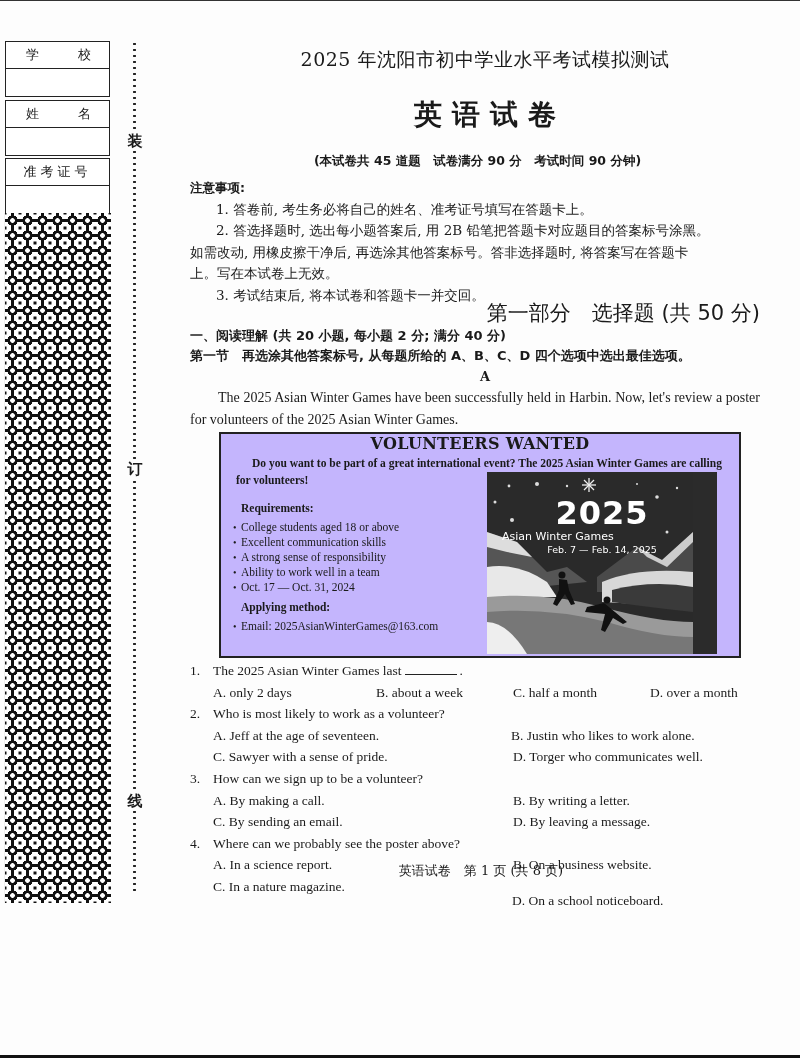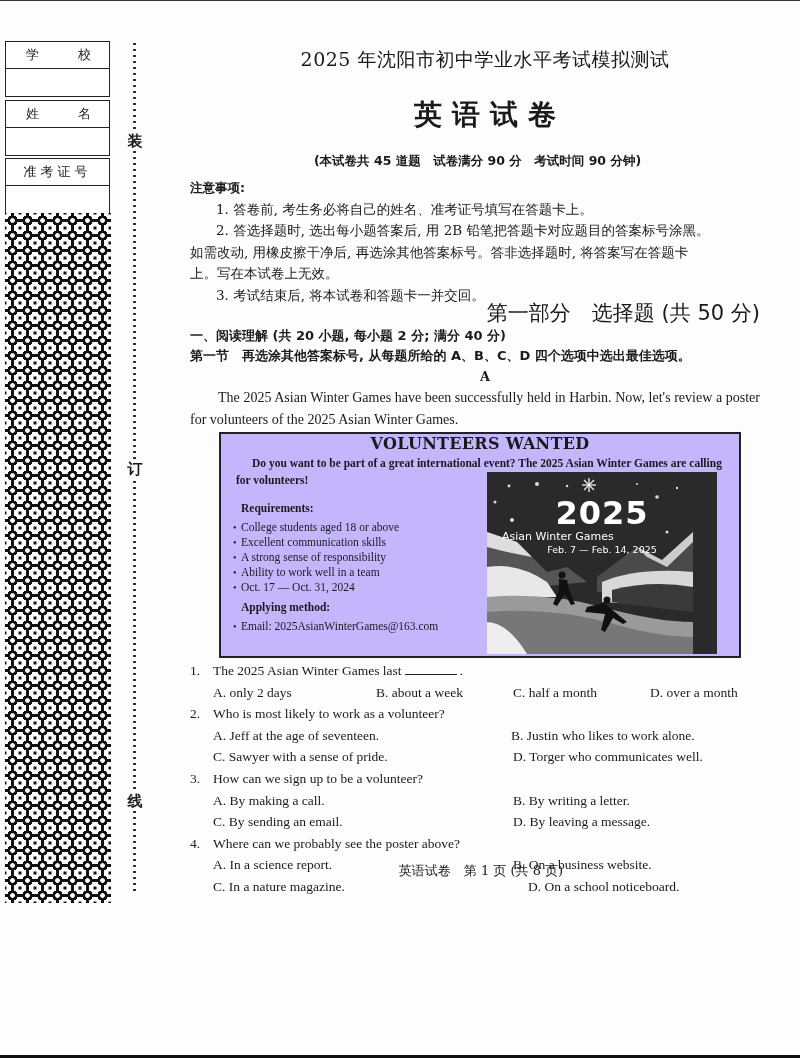--- a/index.html
+++ b/index.html
@@ -274,18 +274,18 @@
     <div class="q">
       <span class="num">4.</span>
       <span class="stem">Where can we probably see the poster above?</span>
     </div>
     <div class="opts">
       <span class="opt" style="left:23px;">A.  In a science report.</span>
       <span class="opt" style="left:323px;">B.  On a business website.</span>
     </div>
     <div class="opts">
       <span class="opt" style="left:23px;">C.  In a nature magazine.</span>
-      <span class="opt" style="left:338px;">D.  On a school noticeboard.</span>
+      <span class="opt" style="left:322px;margin-top:14px;">D.  On a school noticeboard.</span>
     </div>
   </div>
 
   <div class="footer">英语试卷　第 1 页 (共 8 页)</div>
 </div>
 
 </body></html>

